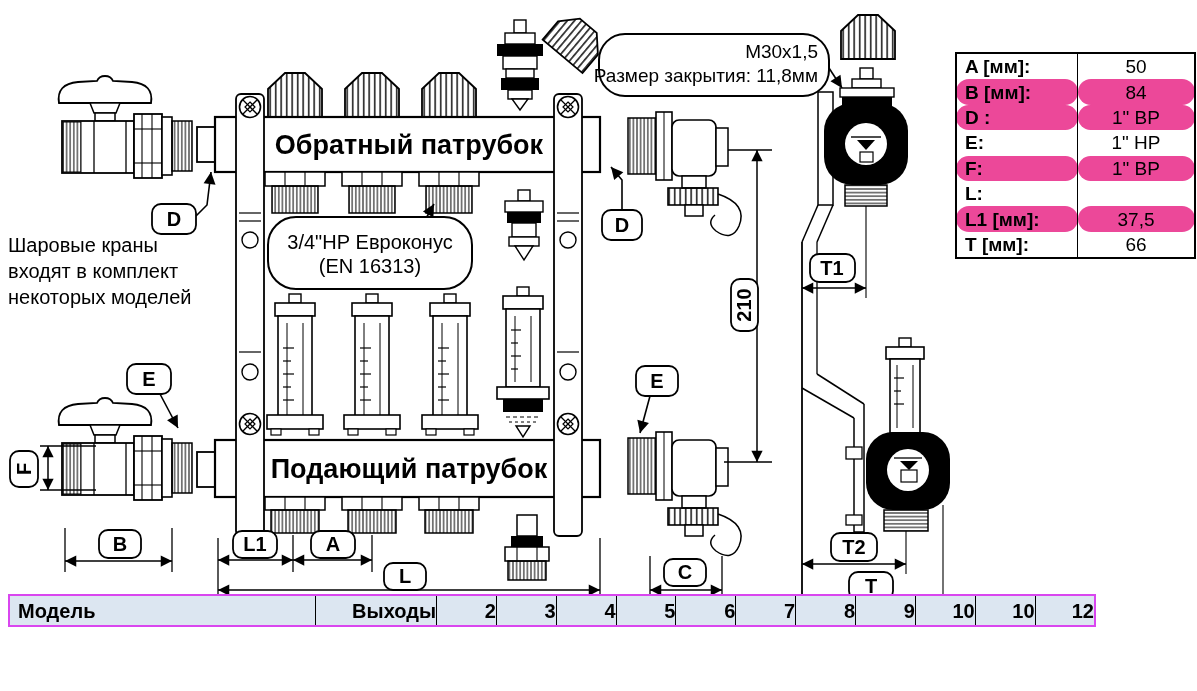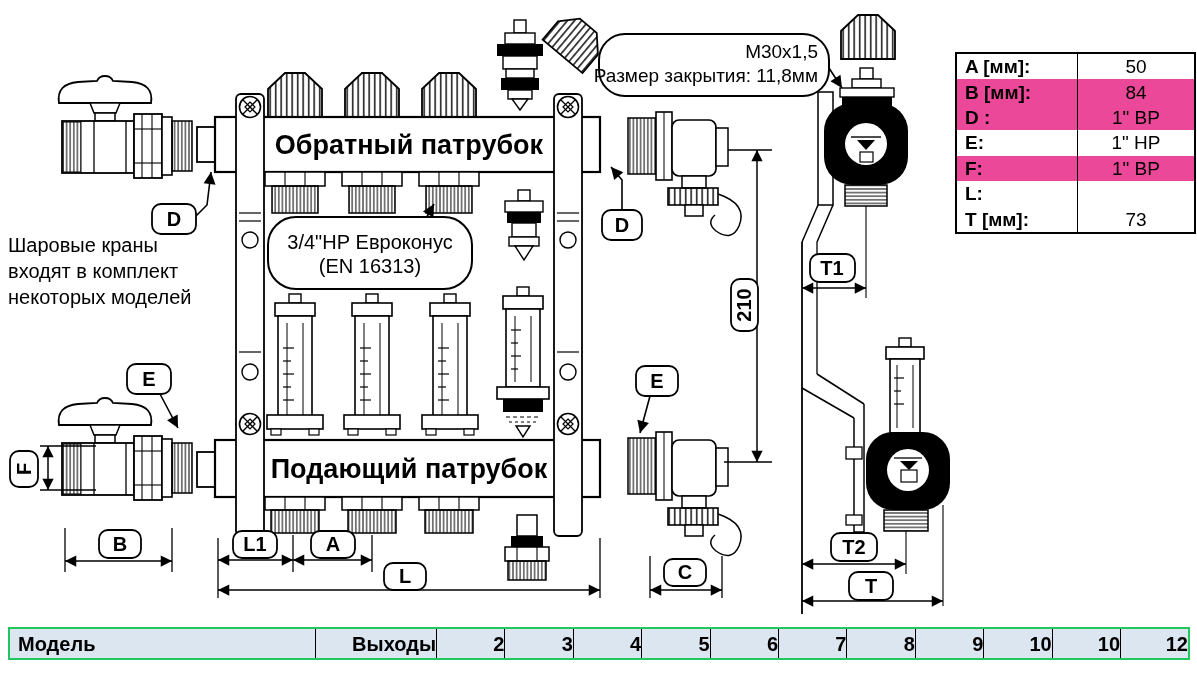--- a/index.html
+++ b/index.html
@@ -8,28 +8,28 @@
   svg text{font-family:"Liberation Sans",sans-serif;fill:#000;}
   .t-bar{font-size:27px;font-weight:bold;text-anchor:middle;}
   .t-lbl{font-size:20px;font-weight:bold;text-anchor:middle;}
   .t-note{font-size:20px;}
   .t-call{font-size:19px;}
   .t-call-c{font-size:20px;text-anchor:middle;}
 
   
   .spec{position:absolute;left:955px;top:52px;width:228px;border-collapse:collapse;
         border:2px solid #000;table-layout:fixed;}
-  .spec td{height:25.4px;font-size:19px;padding:0;line-height:1;}
+  .spec td{height:25.4px;font-size:19px;padding:0;line-height:1;border-radius:13px;}
   .spec td.lb{width:112px;font-weight:bold;padding-left:8px;border-right:1.5px solid #000;}
   .spec td.vl{width:116px;text-align:center;}
   .spec tr.alt td{background:#ec4899;}
 
   
-  .model{position:absolute;left:8px;top:627px;width:1182px;border-collapse:collapse;
-         border:2px solid #22c55e;table-layout:fixed;}
+  .model{position:absolute;left:8px;top:594px;width:1088px;border-collapse:collapse;
+         border:2px solid #d946ef;table-layout:fixed;}
   .model td{height:29px;font-size:20px;border:1.5px solid #000;padding:0;line-height:1;text-align:right;}
   .model tr.hd td{background:#dce6f1;font-weight:bold;}
   .model td.mdl{width:297px;text-align:left;padding-left:8px;}
   .model td.out{width:120px;}
   .model tr.dt td.mdl{background:#dce6f1;}
 </style>
 </head>
 <body>
 
 <div class="page">
@@ -417,23 +417,27 @@
           <td class="vl">1" НР</td>
         </tr>
   <tr class="alt">
           <td class="lb">F:</td>
           <td class="vl">1" ВР</td>
         </tr>
   <tr>
           <td class="lb">L:</td>
           <td class="vl"></td>
         </tr>
+  <tr class="alt">
+          <td class="lb">L1 [мм]:</td>
+          <td class="vl">37,5</td>
+        </tr>
   <tr>
           <td class="lb">T [мм]:</td>
-          <td class="vl">73</td>
+          <td class="vl">66</td>
         </tr>
 </tbody>
     </table>
 
 
 <table class="model">
   <tbody>
         <tr class="hd">
     <td class="mdl">Модель</td>
     <td class="out">Выходы</td>

